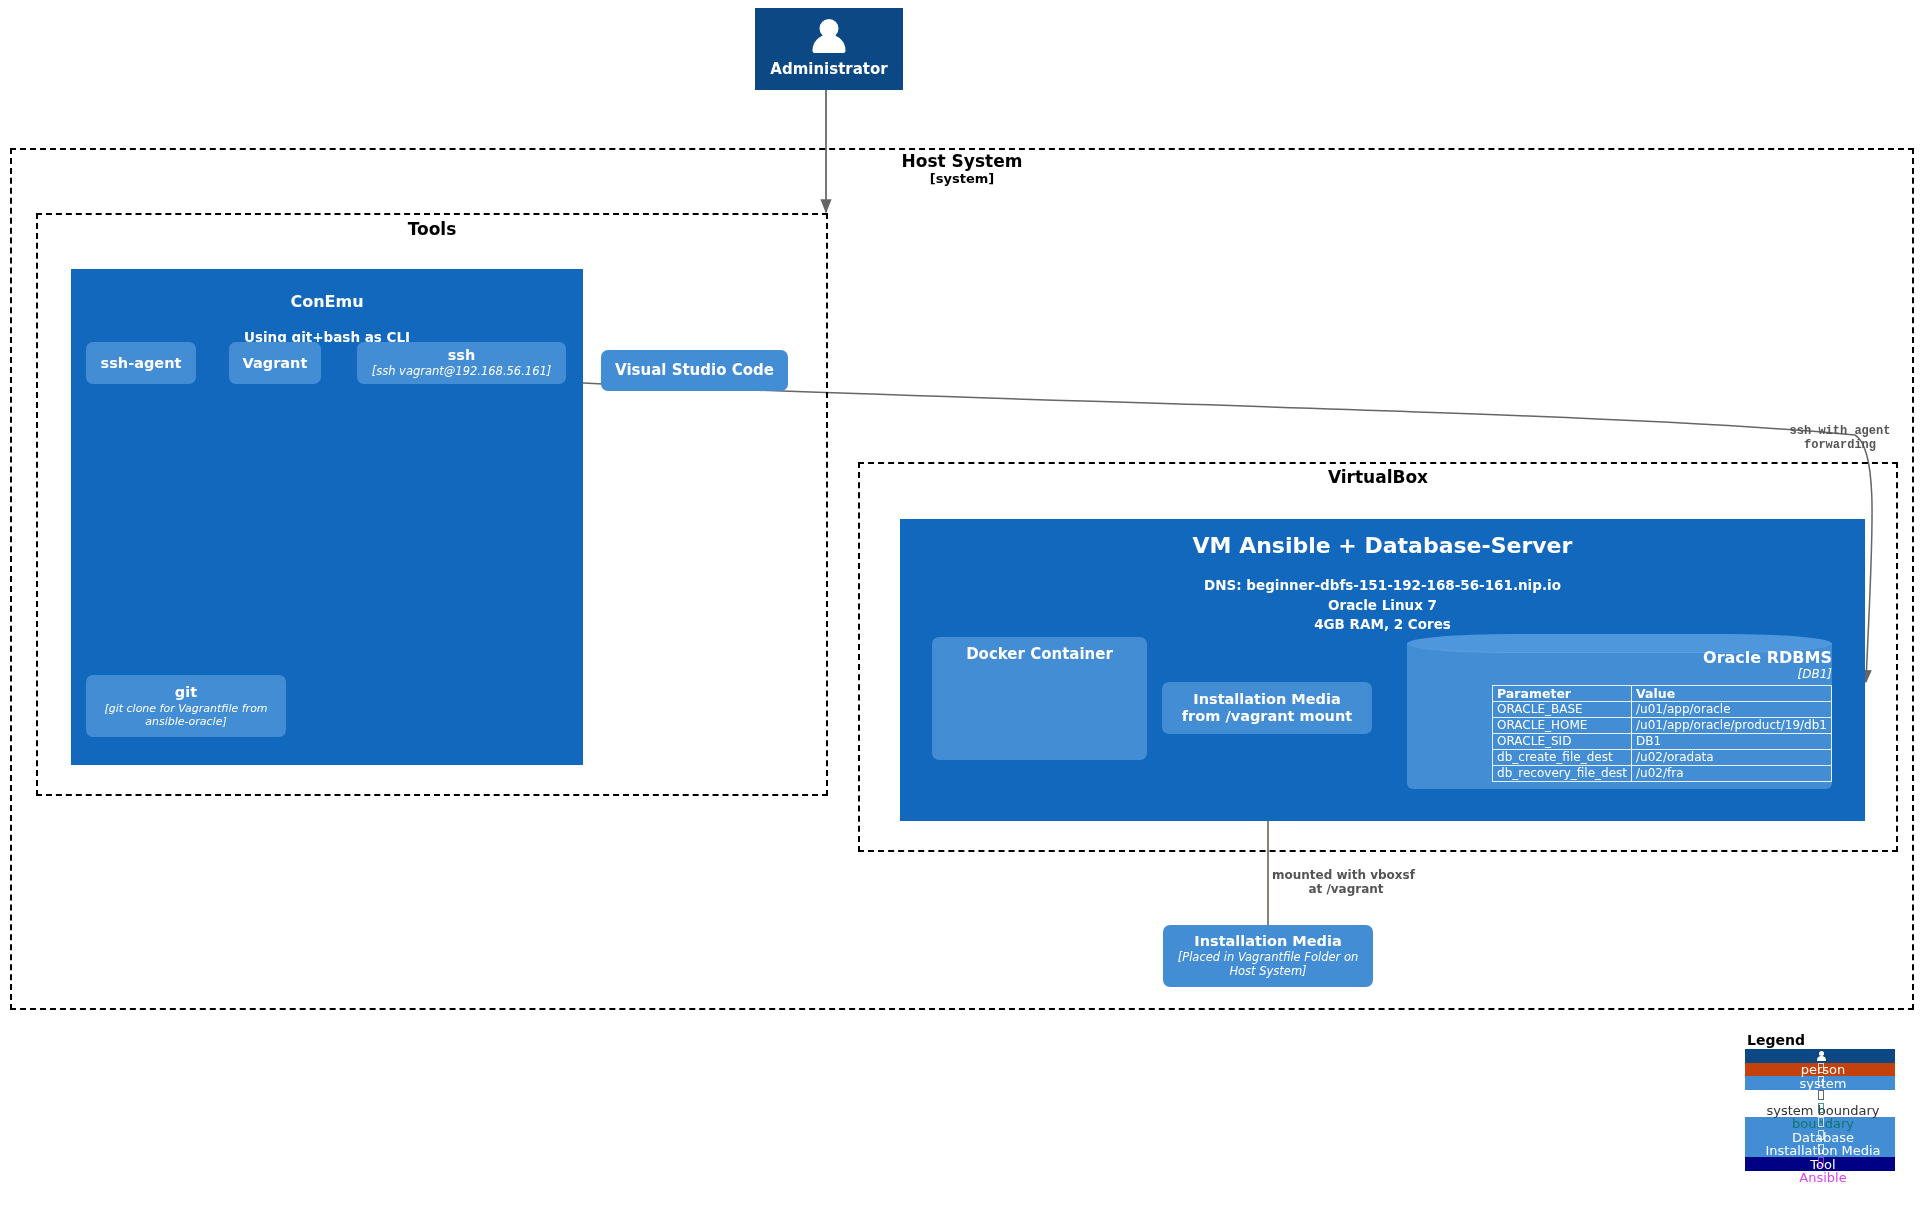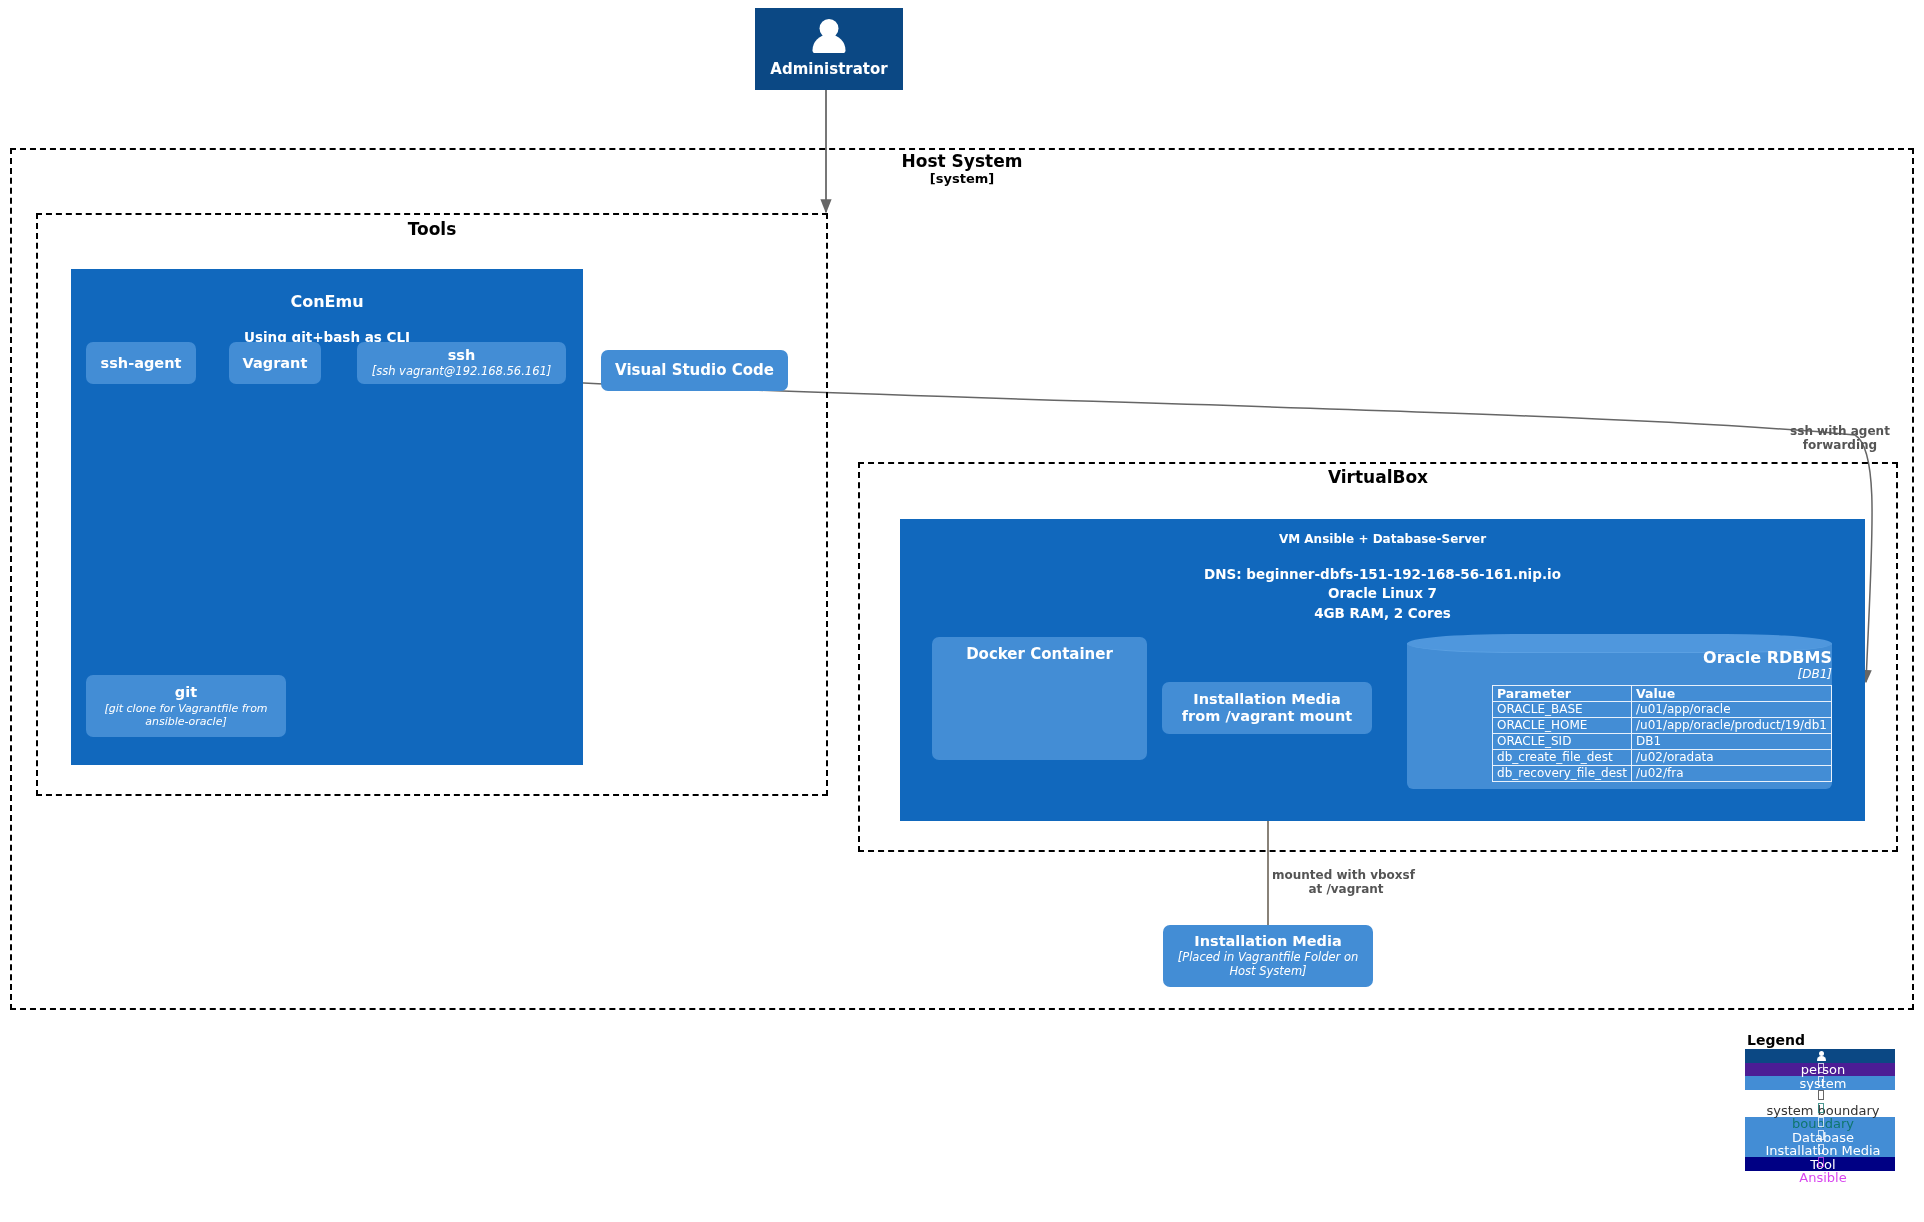--- a/index.html
+++ b/index.html
@@ -226,21 +226,21 @@
   <div class="node container rounded" style="left:601px; top:350px; width:187px; height:41px;">
     <div class="n-title" style="font-size:15px;">Visual Studio Code</div>
   </div>
 
   <div class="boundary" style="left:858px; top:462px; width:1040px; height:390px;"></div>
   <div class="boundary-title" style="left:858px; width:1040px; top:468px;">
     <span class="bt-main">VirtualBox</span>
   </div>
 
   <div class="node system" style="left:900px; top:519px; width:965px; height:302px; justify-content:flex-start; padding-top:14px;">
-    <div class="n-title" style="font-size:12px;">VM Ansible + Database-Server</div>
+    <div class="n-title" style="font-size:22px;">VM Ansible + Database-Server</div>
     <div style="margin-top:18px; font-weight:bold; font-size:13.5px; line-height:1.45;">
       <div>DNS: beginner-dbfs-151-192-168-56-161.nip.io</div>
       <div>Oracle Linux 7</div>
       <div>4GB RAM, 2 Cores</div>
     </div>
   </div>
 
   <div class="node container rounded" style="left:932px; top:637px; width:215px; height:123px; justify-content:flex-start; padding-top:9px;">
     <div class="n-title" style="font-size:15px;">Docker Container</div>
   </div>
@@ -291,38 +291,38 @@
   </div>
 
   <div class="node container rounded" style="left:1163px; top:925px; width:210px; height:62px;">
     <div class="n-title" style="font-size:14.5px;">Installation Media</div>
     <div class="n-sub" style="font-size:11.5px;">
       <div>[Placed in Vagrantfile Folder on</div>
       <div>Host System]</div>
     </div>
   </div>
 
-  <div class="edge-label" style="left:1760px; top:424px; width:160px;">
+  <div class="edge-label" style="left:1760px; top:424px; width:160px;font-family:Liberation Mono, monospace;">
     <div>ssh with agent</div>
     <div>forwarding</div>
   </div>
 
   <div class="edge-label" style="left:1272px; top:868px; width:210px; text-align:left;">
     <div>mounted with vboxsf</div>
     <div style="text-align:center; width:148px;">at /vagrant</div>
   </div>
 
   <div id="legend" style="left:1745px; top:1032px; width:150px;">
     <div class="lg-title">Legend</div>
     <div id="legend-rows">
         <div class="lg-row" style="background: rgb(11, 72, 132); color: rgb(255, 255, 255);">
           <span class="lg-glyph" style="width: 30px;"><span class="lg-person-icon"><span class="h"></span><span class="b"></span></span></span>
           <span class="lg-lbl">person</span>
         </div>
-        <div class="lg-row" style="background: #4c1d95; color: rgb(255, 255, 255);">
+        <div class="lg-row" style="background: #c2410c; color: rgb(255, 255, 255);">
           <span class="lg-glyph"><span class="tofu"></span></span>
           <span class="lg-lbl">system</span>
         </div>
         <div class="lg-row" style="background: rgb(67, 141, 213); color: rgb(255, 255, 255);">
           <span class="lg-glyph"><span class="tofu"></span></span>
           <span class="lg-lbl">container</span>
         </div>
         <div class="lg-row lg-light" style="background: rgb(255, 255, 255); color: rgb(51, 51, 51);">
           <span class="lg-glyph"><span class="tofu"></span></span>
           <span class="lg-lbl">system boundary</span>

